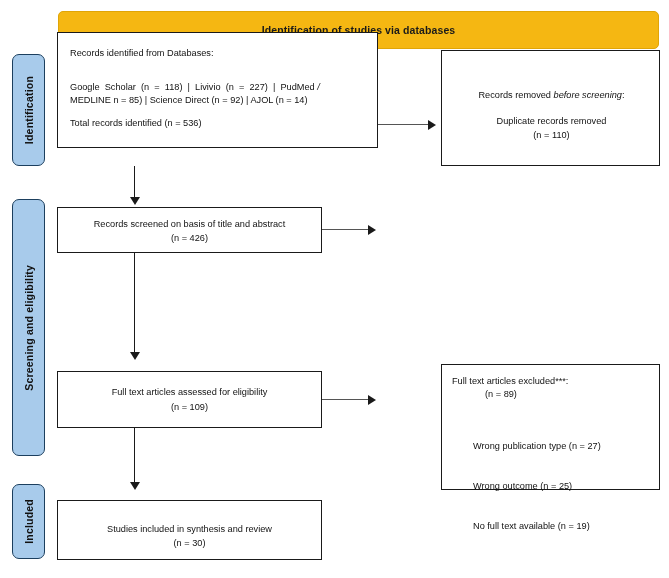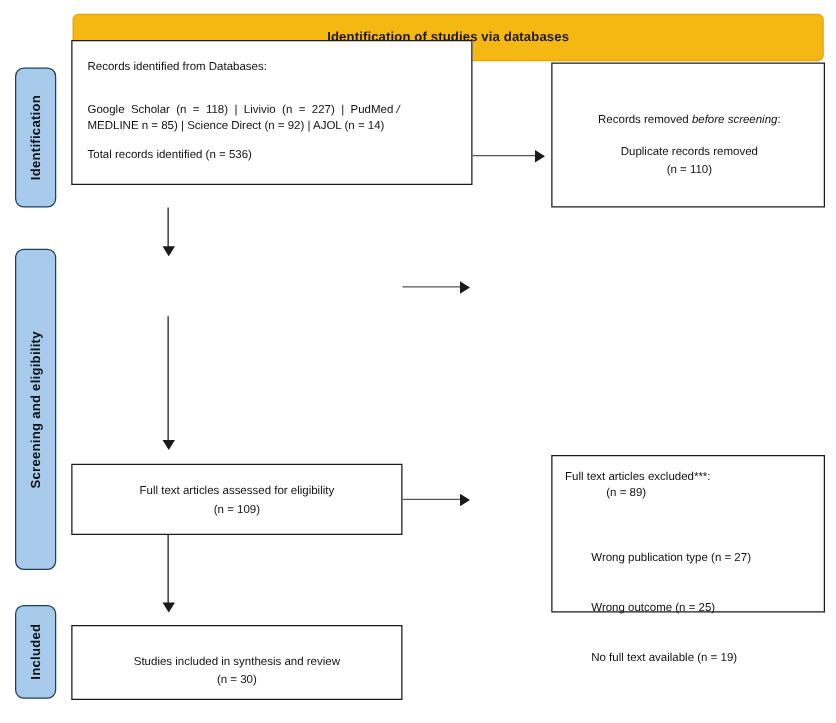--- a/index.html
+++ b/index.html
@@ -147,20 +147,24 @@
     <div class="box-text ctr" style="left:6px; top:38px; width:207px;"><span>Records removed </span><span class="italic">before screening</span><span>:</span></div>
     <div class="box-text ctr" style="left:6px; top:78px; width:207px;">(n = 110)</div>
   </div>
 
   <div class="hline" style="left:378px; top:124px; width:50px;"></div>
   <div class="arrow-right" style="left:428px; top:120px;"></div>
 
   <div class="vline" style="left:134px; top:166px; height:33px;"></div>
   <div class="arrow-down" style="left:130px; top:197px;"></div>
 
+  <div class="flow-box" id="box-screened">
+    <div class="box-text ctr" style="left:4px; top:10px; width:255px;">Records screened on basis of title and abstract</div>
+    <div class="box-text ctr" style="left:4px; top:24px; width:255px;">(n = 426)</div>
+  </div>
 
 
   <div class="hline" style="left:322px; top:229px; width:46px;"></div>
   <div class="arrow-right" style="left:368px; top:225px;"></div>
 
   <div class="vline" style="left:134px; top:253px; height:105px;"></div>
   <div class="arrow-down" style="left:130px; top:352px;"></div>
 
   <div class="flow-box" id="box-fulltext">
     <div class="box-text ctr" style="left:4px; top:14px; width:255px;">Full text articles assessed for eligibility</div>

